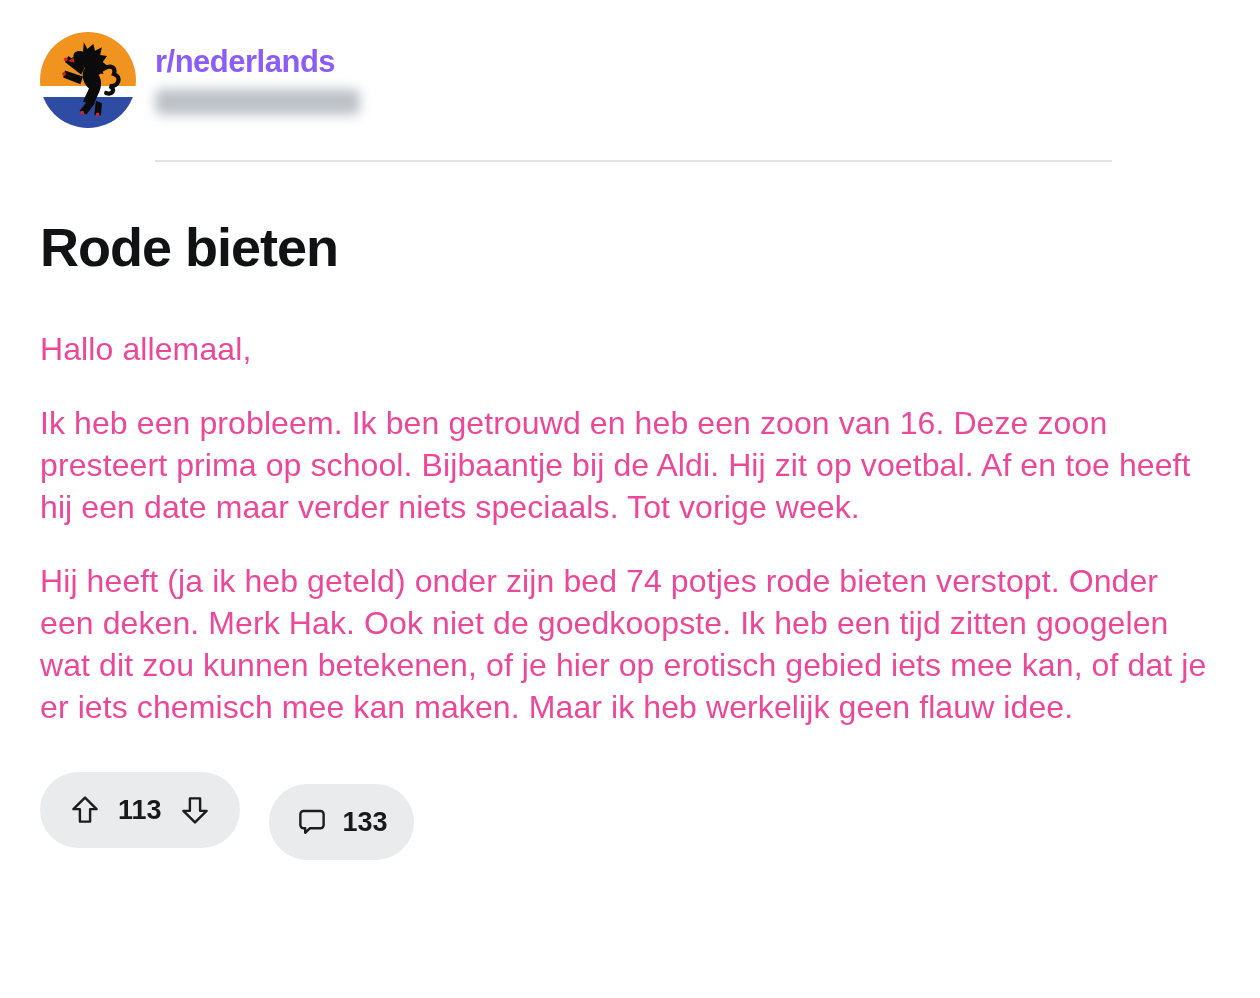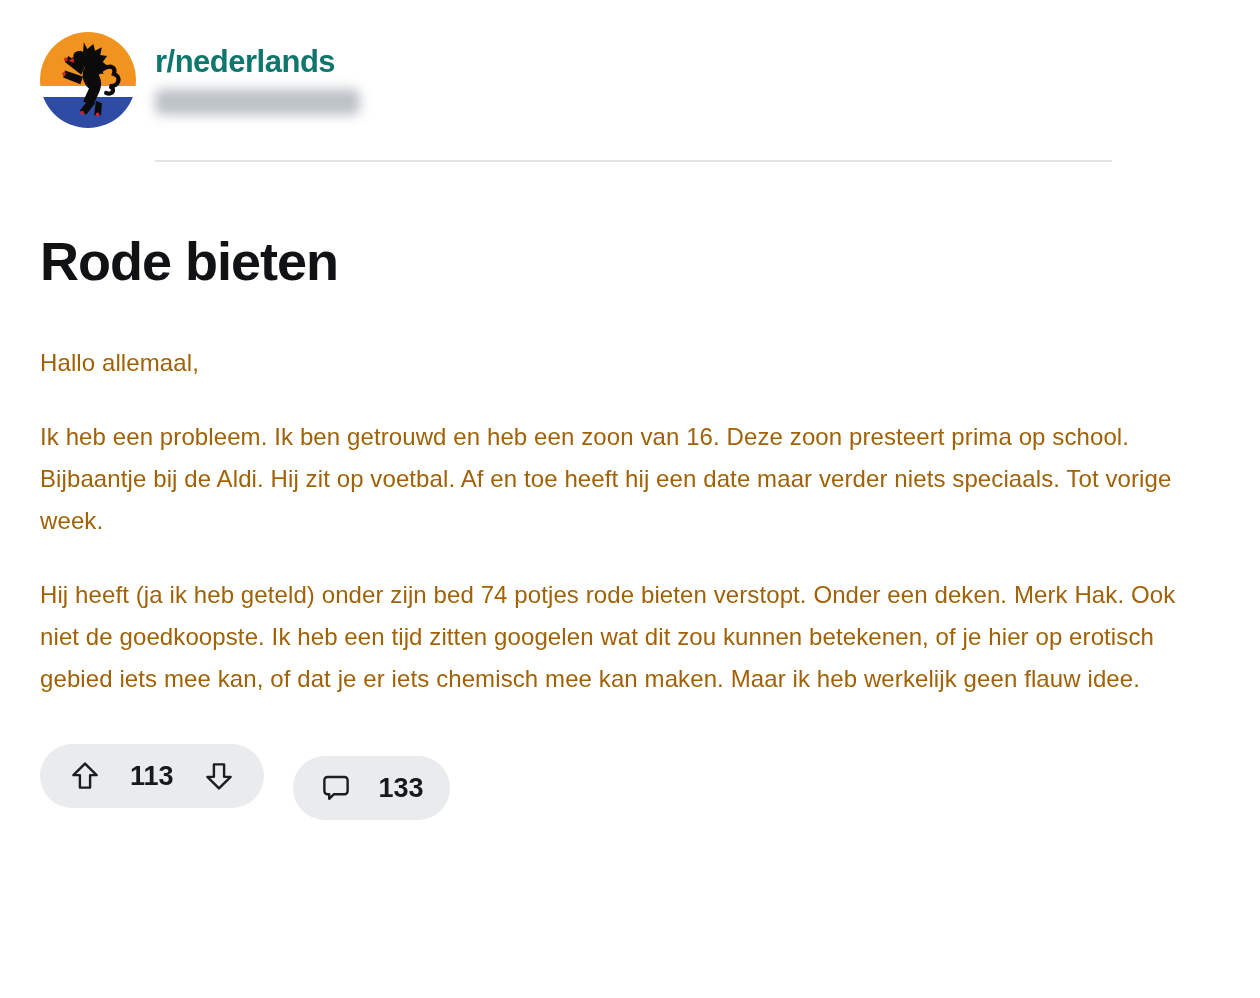--- a/index.html
+++ b/index.html
@@ -20,49 +20,49 @@
     background: linear-gradient(180deg,
       #F0941F 0%, #F0941F 56%,
       #FFFFFF 56%, #FFFFFF 68%,
       #2F4CA5 68%, #2F4CA5 100%);
     position: relative; overflow: hidden; flex: 0 0 auto;
     cursor: pointer;
   }
   .avatar svg { position: absolute; left: 6px; top: 2px; width: 86px; height: 92px; }
   .header-text { margin-left: 19px; padding-top: 12px; }
   .subreddit-name {
-    font-size: 31px; font-weight: bold; color: #0f766e;
+    font-size: 31px; font-weight: bold; color: #8b5cf6;
     letter-spacing: -0.5px; line-height: 36px; cursor: pointer;
   }
   .username-blur {
     margin-top: 9px; width: 205px; height: 26px; border-radius: 7px;
     background: #a6adb4; filter: blur(6px); opacity: 0.75; cursor: pointer;
   }
 
   .divider {
     margin: 32px 0 0 115px; width: 957px; height: 0;
     border-top: 2px solid #E2E2E2;
   }
 
   
   .post-title {
-    margin: 68px 0 0 0; font-size: 54px; line-height: 62px;
+    margin: 54px 0 0 0; font-size: 54px; line-height: 62px;
     font-weight: bold; color: #101214; letter-spacing: -1px;
   }
   .post-body { margin-top: 50px; max-width: 1172px; }
   .post-body p {
-    margin: 0 0 32px 0; font-size: 24px; line-height: 42px;
-    color: #a16207; letter-spacing: 0.1px;
+    margin: 0 0 32px 0; font-size: 32px; line-height: 42px;
+    color: #ec4899; letter-spacing: 0.1px;
   }
 
   
   .post-actions { display: flex; align-items: center; gap: 29px; margin-top: 14px; }
   .pill {
-    background: #E9EBED; border-radius: 38px; height: 64px;
-    display: flex; align-items: center; padding: 0 26px; gap: 26px;
+    background: #E9EBED; border-radius: 38px; height: 76px;
+    display: flex; align-items: center; padding: 0 26px; gap: 14px;
     border: none;
   }
   .count {
     font-size: 27px; font-weight: bold; color: #17191b;
     font-family: "Liberation Sans", sans-serif;
   }
   .icon-btn {
     display: flex; align-items: center; justify-content: center;
     background: transparent; border: none; padding: 2px; cursor: pointer;
   }

